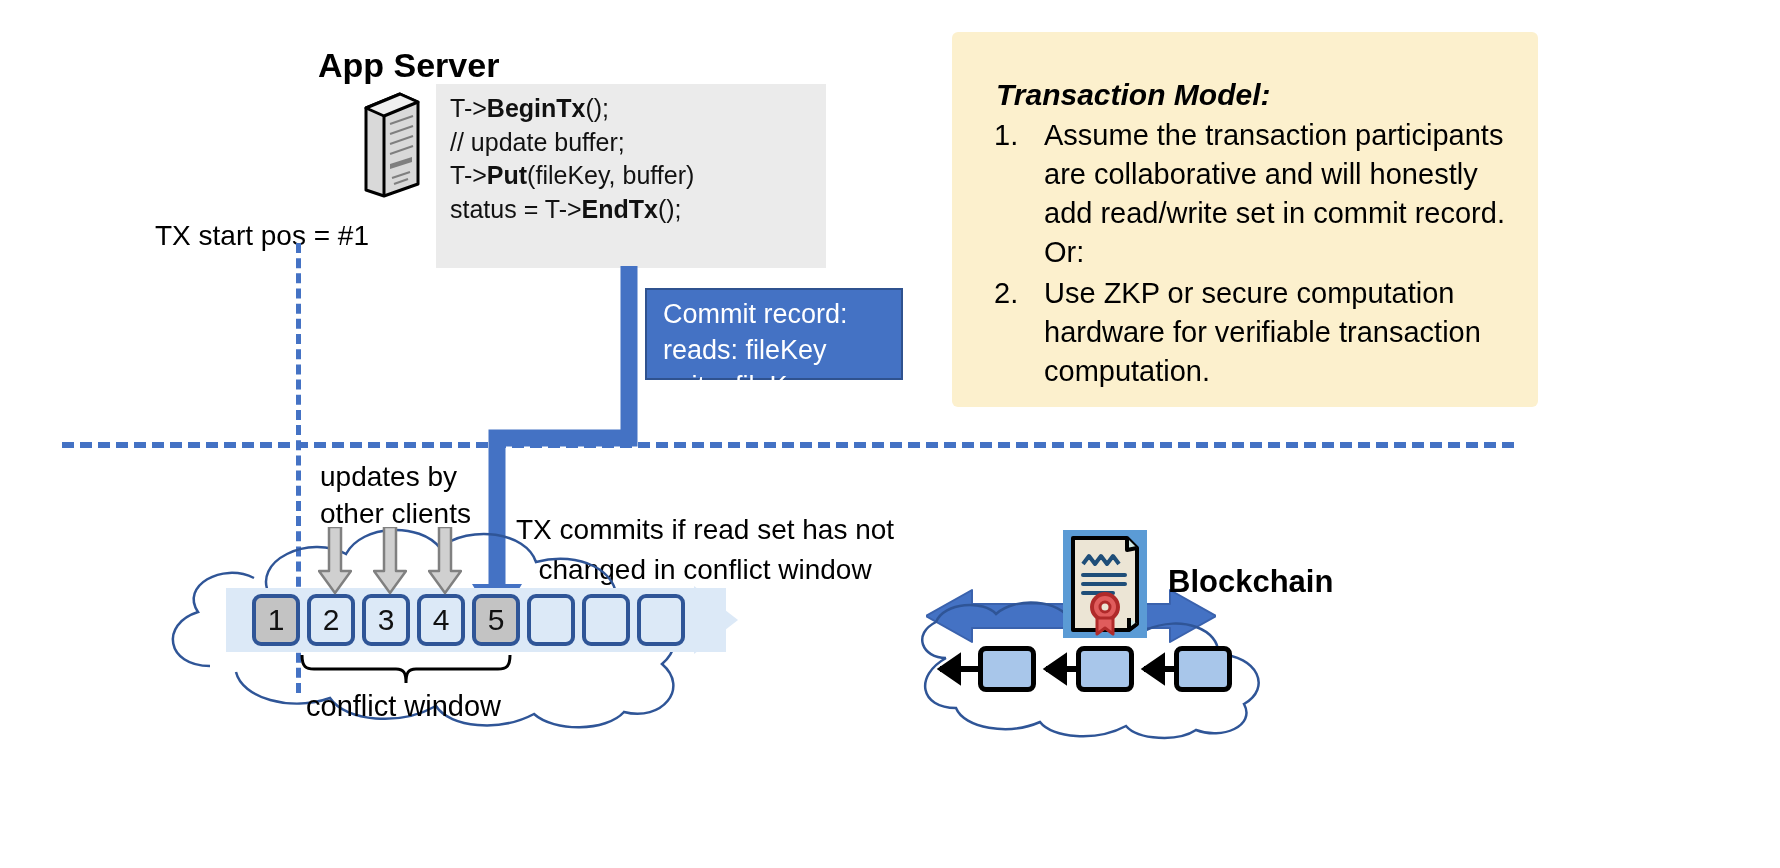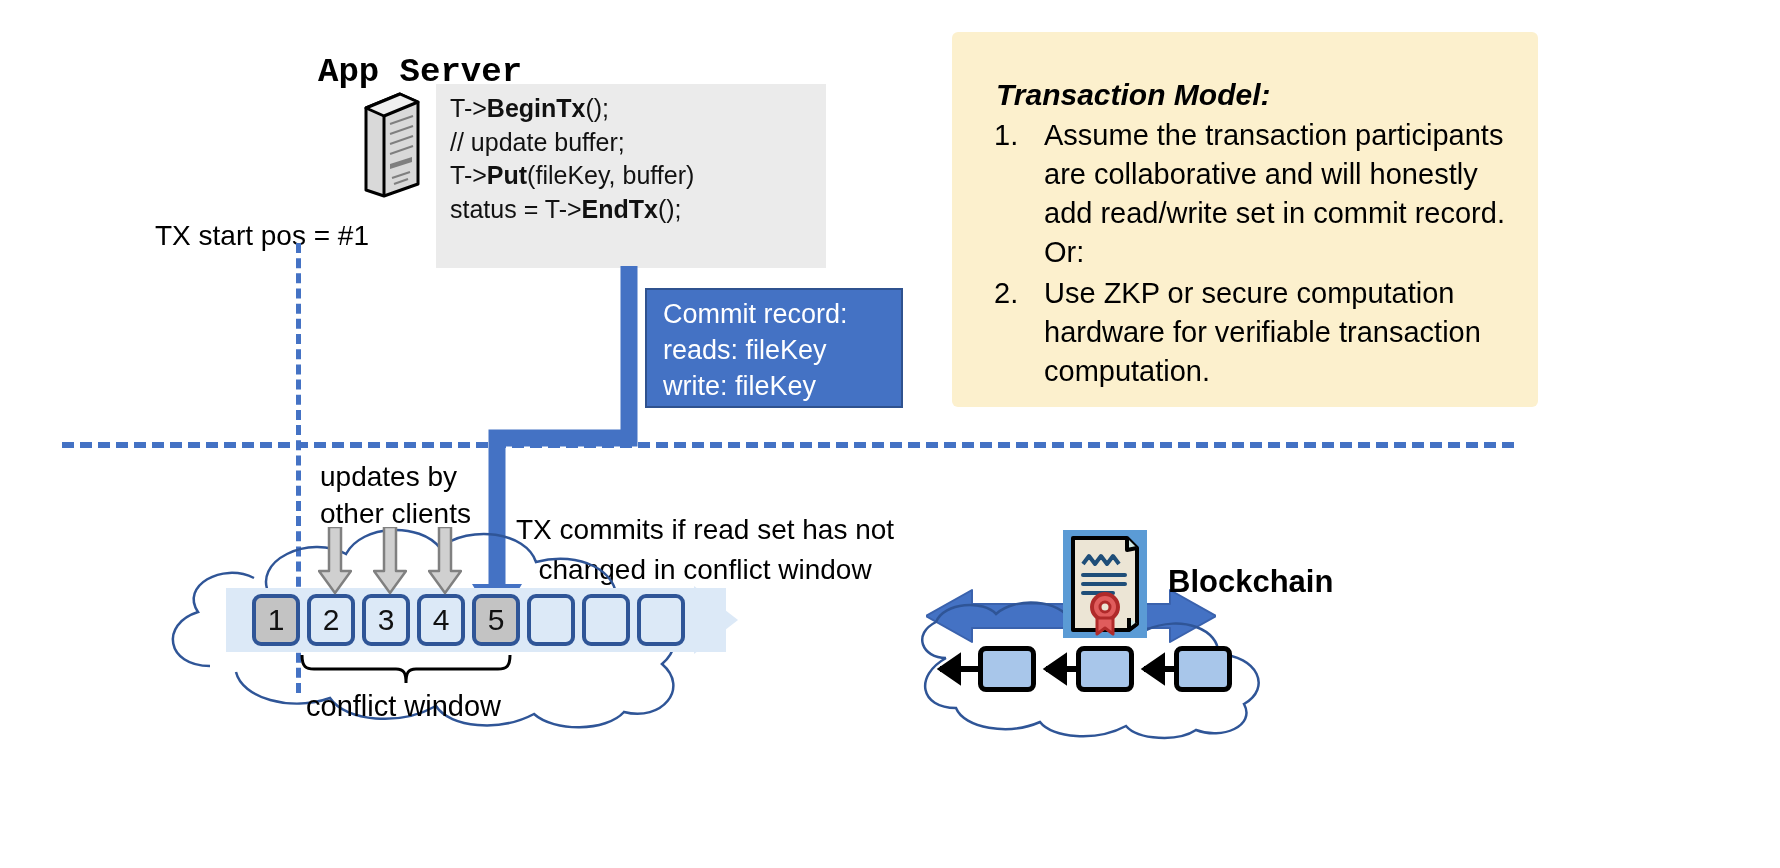--- a/index.html
+++ b/index.html
@@ -9,24 +9,23 @@
     font-family:"Liberation Sans","DejaVu Sans",sans-serif;
     color:#000000;
     overflow:hidden;
     position:relative;
   }
   .stage{position:absolute;left:0;top:0;width:1780px;height:868px;}
   .abs{position:absolute;}
 
   
   #app-server-title{
-    left:318px;top:53px;
+    left:318px;top:46px;
     font-size:34px;font-weight:bold;letter-spacing:0px;
     white-space:nowrap;
-    font-family:Liberation Mono, monospace;
   }
 
   
   #server-icon{left:360px;top:90px;width:64px;height:110px;}
 
   
   #code-panel{
     left:436px;top:84px;width:390px;height:184px;
     background:#ebebeb;
     padding:8px 4px 0 14px;
@@ -71,21 +70,21 @@
     position:relative;
     font-size:29px;line-height:39px;
     padding-left:58px;margin-bottom:2px;
   }
   #tx-model-box li .num{
     position:absolute;left:8px;top:0;font-size:29px;
   }
 
   
   #commit-record-box{
-    left:645px;top:288px;width:258px;height:120px;
+    left:645px;top:288px;width:258px;height:92px;
     background:#4472c4;border:2px solid #2f528f;
     box-sizing:border-box;
     padding:6px 0 18px 16px;
   }
   #commit-record-box .cline{
     color:#ffffff;font-size:27px;line-height:36px;white-space:nowrap;
   }
 
   
   #updates-label{

